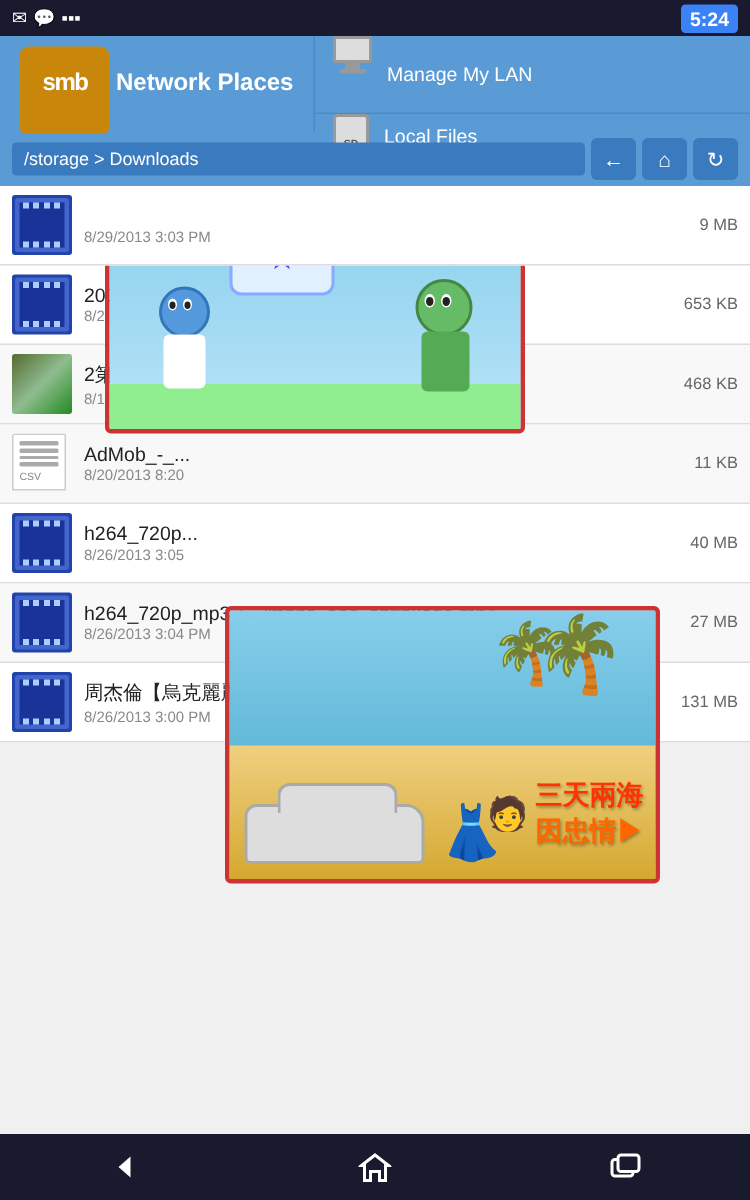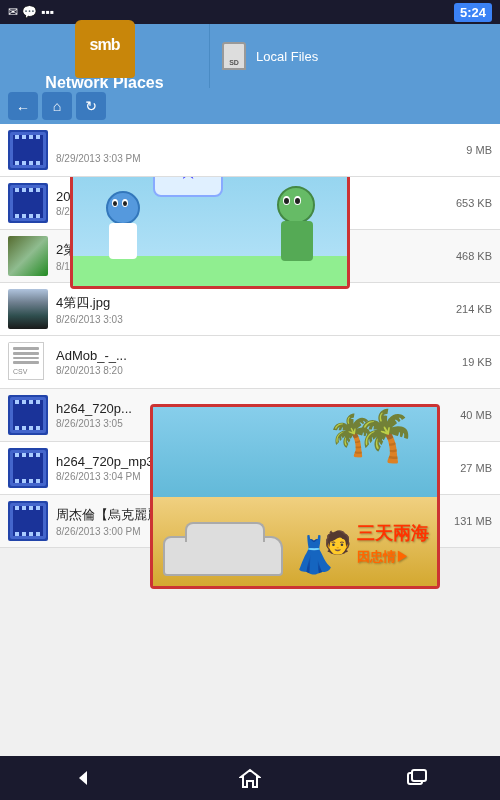--- a/index.html
+++ b/index.html
@@ -356,36 +356,51 @@
   <div class="status-icons">
     <span>✉</span>
     <span>💬</span>
     <span>▪▪▪</span>
   </div>
   <div class="status-time">5:24</div>
 </div>
 
 <div class="top-nav">
   <div class="nav-left">
-    <div style="display:flex; flex-direction:column; align-items:center; gap:4px;">
+    <div style="display:flex; flex-direction:row; align-items:center; gap:4px;">
       <div class="smb-icon">
         <span style="font-size:16px; font-weight:900; letter-spacing:-1px;">smb</span>
       </div>
       <span style="color:white; font-size:16px; font-weight:bold;">Network Places</span>
     </div>
   </div>
   <div class="nav-right">
     <div class="nav-item">
+      <div class="lan-icon">
+        <div class="lan-monitor"></div>
+        <div class="lan-stand"></div>
+        <div class="lan-base"></div>
+        <div class="lan-cable"></div>
+        <div class="lan-box"></div>
+      </div>
+      <span>Manage My LAN</span>
+    </div>
+    <div class="nav-item">
       <div class="icon-sd">SD</div>
       <span>Local Files</span>
     </div>
   </div>
 </div>
 
 <div class="breadcrumb-bar">
+  <div class="breadcrumb-path">
+    <span>/storage</span>
+    <span> &gt; </span>
+    <span>Downloads</span>
+  </div>
   <div class="nav-btn">←</div>
   <div class="nav-btn">⌂</div>
   <div class="nav-btn">↻</div>
 </div>
 
 <div class="file-list">
 
   <div class="file-item" style="position:relative; z-index:20; background:white;">
     <div class="file-thumb">
       <div class="file-thumb-video">
@@ -444,63 +459,53 @@
       <div class="thumb-landscape" style="width:40px;height:40px;"></div>
     </div>
     <div class="file-info">
       <div class="file-name">2第二.jpg</div>
       <div class="file-meta">8/19/2013 5:42 PM</div>
     </div>
     <div class="file-size">468 KB</div>
   </div>
 
 
-  <div class="file-item" style="position:relative;">
-    <div class="file-thumb">
-      <div class="thumb-building" style="width:40px;height:40px;"></div>
-    </div>
-    <div class="file-info">
-      <div class="file-name">4第四.jpg</div>
-      <div class="file-meta">8/26/2013 3:03</div>
-    </div>
-    <div class="file-size">214 KB</div>
-  </div>
 
   <div class="inline-preview beach-preview">
     <div class="beach-sea"></div>
     <div class="beach-sand"></div>
 
     <div style="position:absolute; top:5px; right:60px; font-size:40px; color:#2d7a2d;">🌴</div>
     <div style="position:absolute; top:0px; right:20px; font-size:50px; color:#2d7a2d;">🌴</div>
 
     <div style="position:absolute; bottom:10px; left:10px; width:120px; height:40px; background:#ddd; border-radius:8px 12px 4px 4px; border:2px solid #aaa;">
       <div style="position:absolute; top:-16px; left:20px; width:80px; height:20px; background:#ddd; border-radius:8px 8px 0 0; border:2px solid #aaa; border-bottom:none;"></div>
     </div>
 
     <div style="position:absolute; bottom:10px; right:100px; font-size:36px;">👗</div>
     <div style="position:absolute; bottom:30px; right:85px; font-size:22px;">🧑</div>
 
-    <div class="beach-text" style="font-size:18px; color:#ff3300;">三天兩海<br><span style="font-size:13px; color:#ff6600;">因忠情▶</span></div>
+    <div class="beach-text" style="font-size:18px; color:#ff3300;">三天兩海<br><span style="font-size:18px; color:#ff6600;">因忠情▶</span></div>
   </div>
 
   <div class="file-item">
     <div class="file-thumb">
       <div class="thumb-csv" style="width:36px;height:38px; border:1px solid #ccc; background:white; padding:4px; display:flex; flex-direction:column; gap:2px;">
         <div class="csv-line" style="height:3px; background:#aaa; border-radius:1px;"></div>
         <div class="csv-line" style="height:3px; background:#aaa; border-radius:1px;"></div>
         <div class="csv-line" style="height:3px; background:#aaa; border-radius:1px;"></div>
         <div class="csv-line" style="height:3px; background:#aaa; border-radius:1px;"></div>
         <div style="font-size:7px; color:#888; margin-top:2px;">CSV</div>
       </div>
     </div>
     <div class="file-info">
       <div class="file-name">AdMob_-_...</div>
       <div class="file-meta">8/20/2013 8:20</div>
     </div>
-    <div class="file-size">19 KB</div>
+    <div class="file-size">11 KB</div>
   </div>
 
   <div class="file-item">
     <div class="file-thumb file-thumb-video">
       <div class="film-strip"></div>
     </div>
     <div class="file-info">
       <div class="file-name">h264_720p...</div>
       <div class="file-meta">8/26/2013 3:05</div>
     </div>

